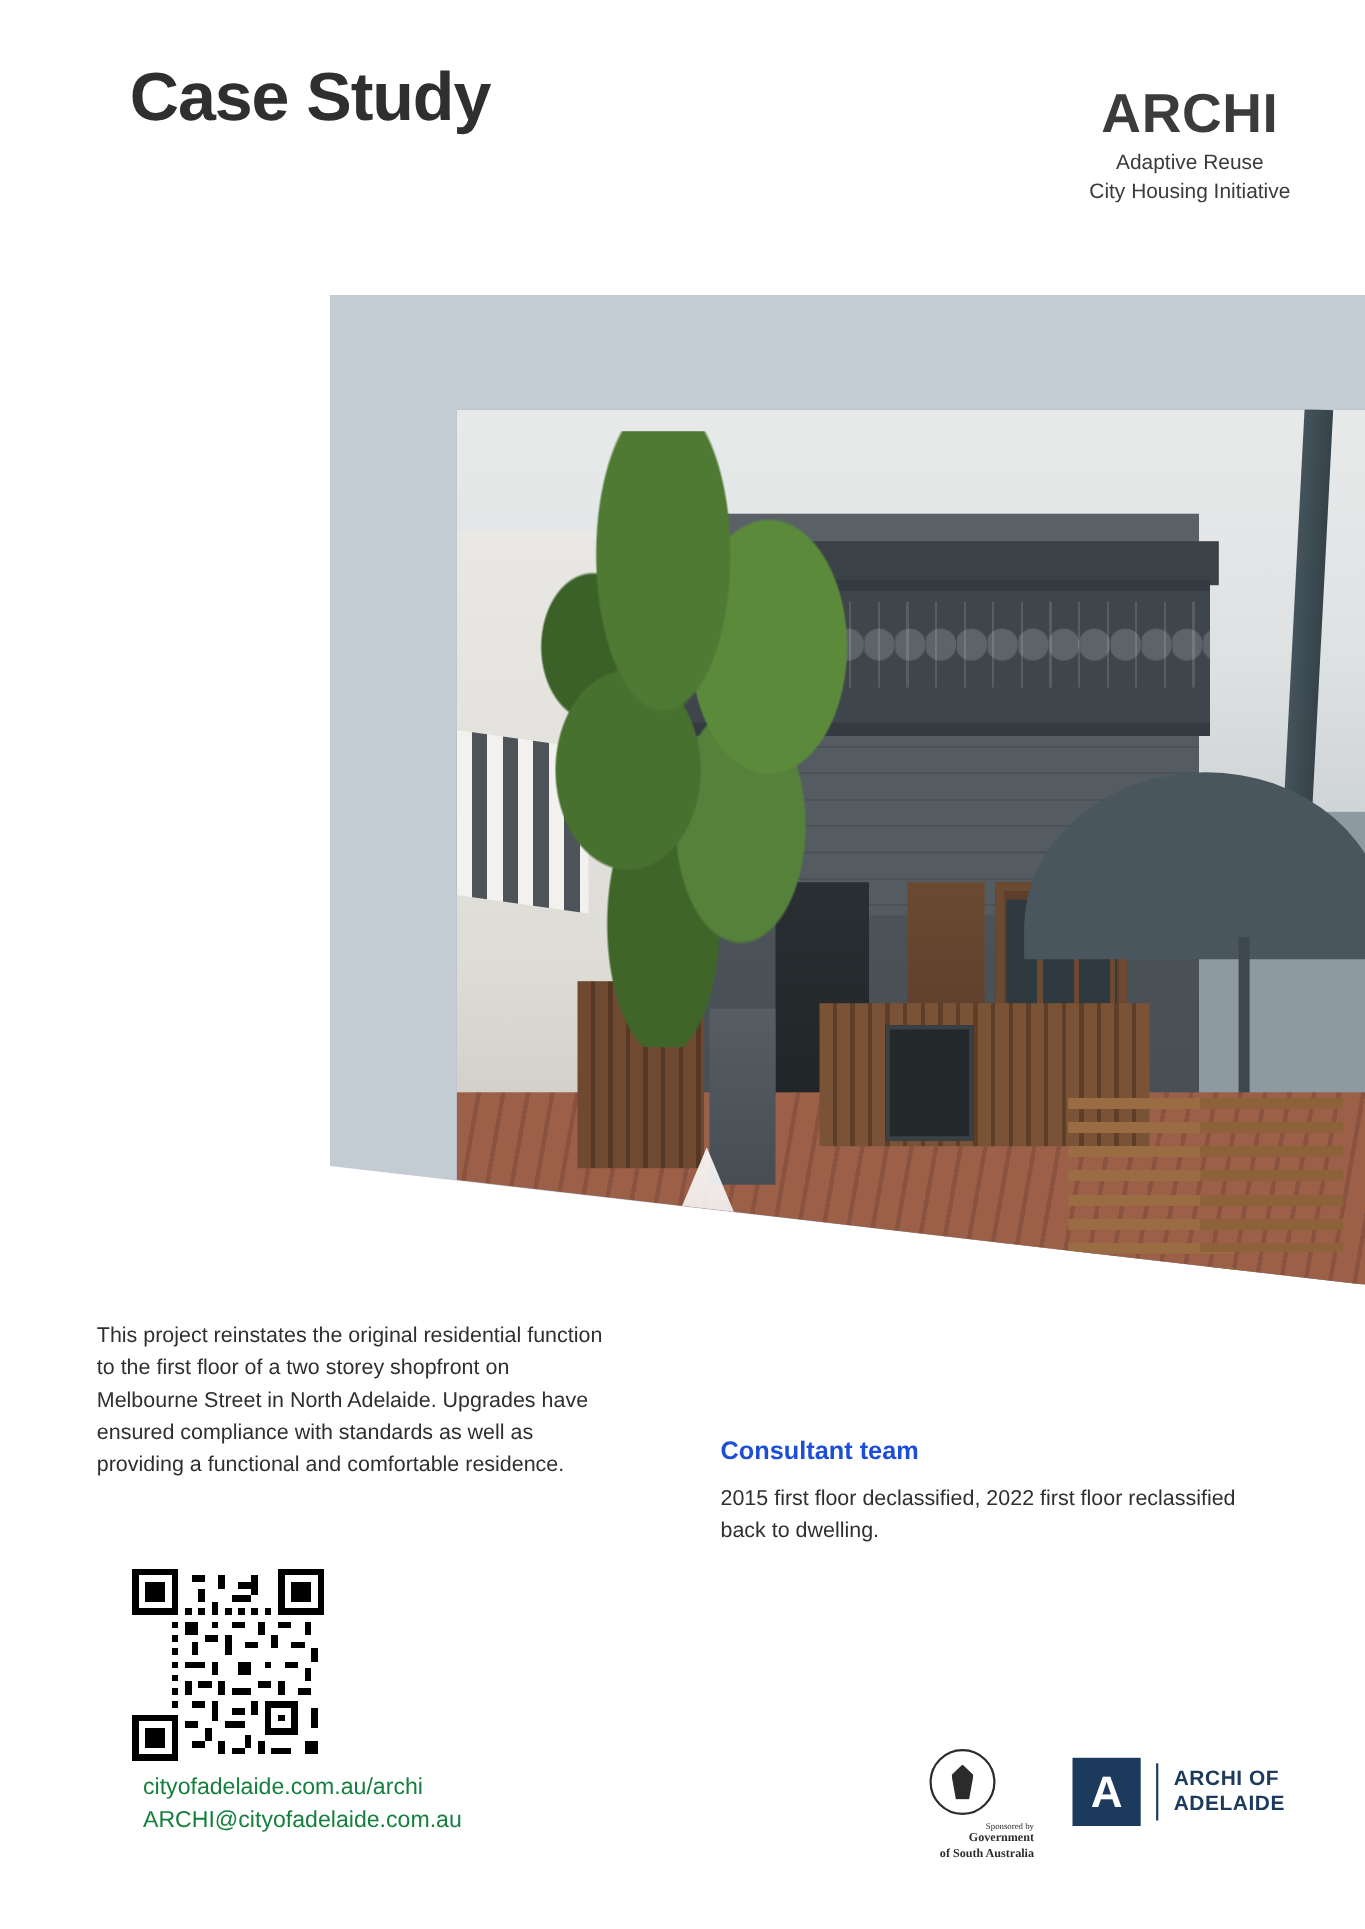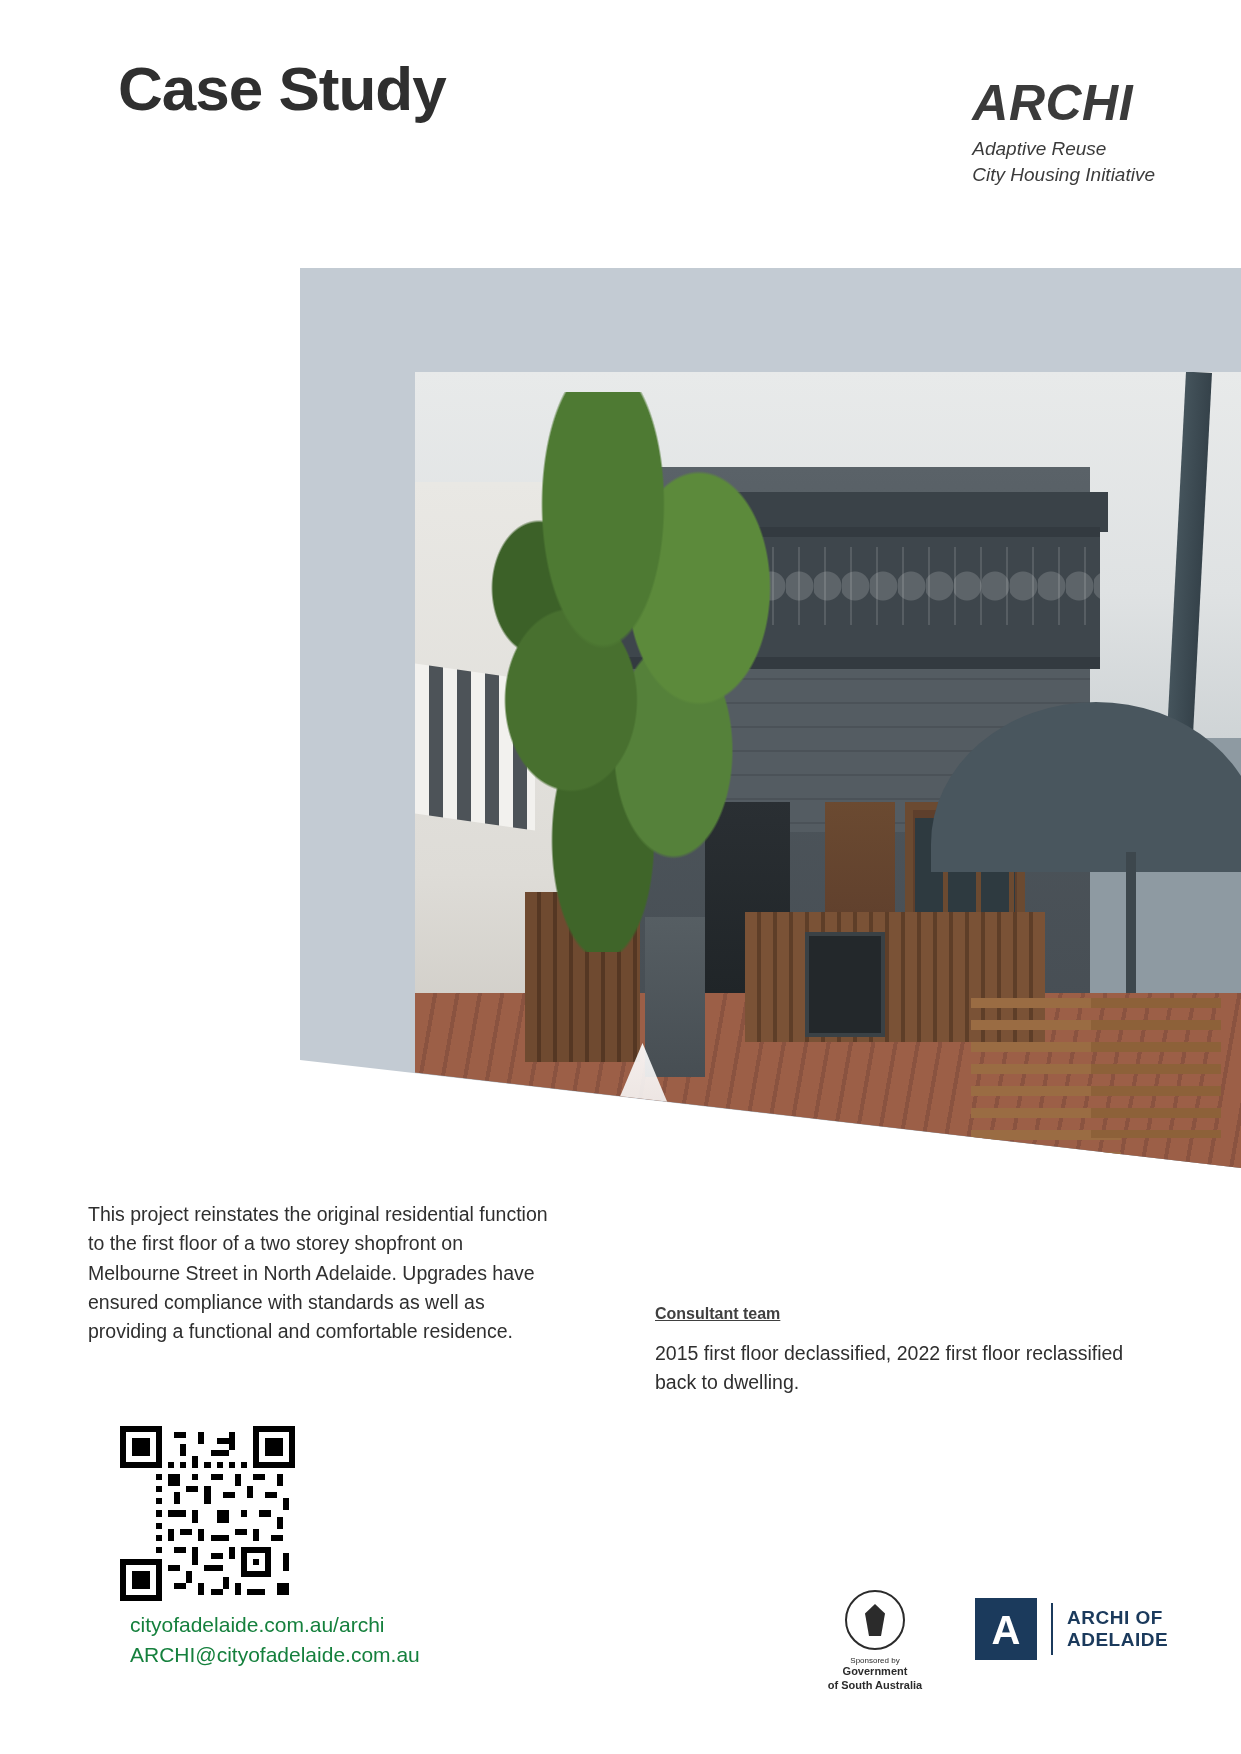--- a/index.html
+++ b/index.html
@@ -39,24 +39,23 @@
   }
   .sub-title {
     font-size: 30px;
     font-weight: bold;
     color: #2f2f2f;
     line-height: 1.28;
     margin-top: 12px;
   }
   .brand-block {
     position: absolute;
-    right: 120px;
+    right: 102px;
     top: 78px;
-    text-align: left;
-    font-style: italic;
+    text-align: center;
   }
   .brand-name {
     font-size: 50px;
     font-weight: bold;
     letter-spacing: 0.5px;
     color: #3b3b3b;
     line-height: 1;
   }
   .brand-tag {
     font-size: 19px;
@@ -286,46 +285,46 @@
   }
 
   
   .details {
     position: absolute;
     left: 655px;
     top: 1305px;
     width: 470px;
   }
   .detail-heading {
-    font-size: 16px;
-    font-weight: bold;
-    color: #404040;
+    font-size: 23px;
+    font-weight: bold;
+    color: #1d4ed8;
     margin-bottom: 16px;
-    text-decoration: underline;
   }
   .detail-body {
     font-size: 19.5px;
     line-height: 1.5;
     color: #2f2f2f;
     margin-bottom: 34px;
   }
 
   
   .footer-logos {
     position: absolute;
     left: 810px;
     top: 1590px;
     width: 360px;
     height: 120px;
   }
   .gov-logo {
     position: absolute;
     left: 0; top: 0;
     width: 130px;
-    text-align: center;
+    text-align: right;
+    font-family: Liberation Serif, serif;
   }
   .gov-crest {
     width: 56px; height: 56px;
     margin: 0 auto;
     border-radius: 50%;
     border: 2px solid #2b2b2b;
     position: relative;
     background: #fff;
   }
   .gov-crest::after {

